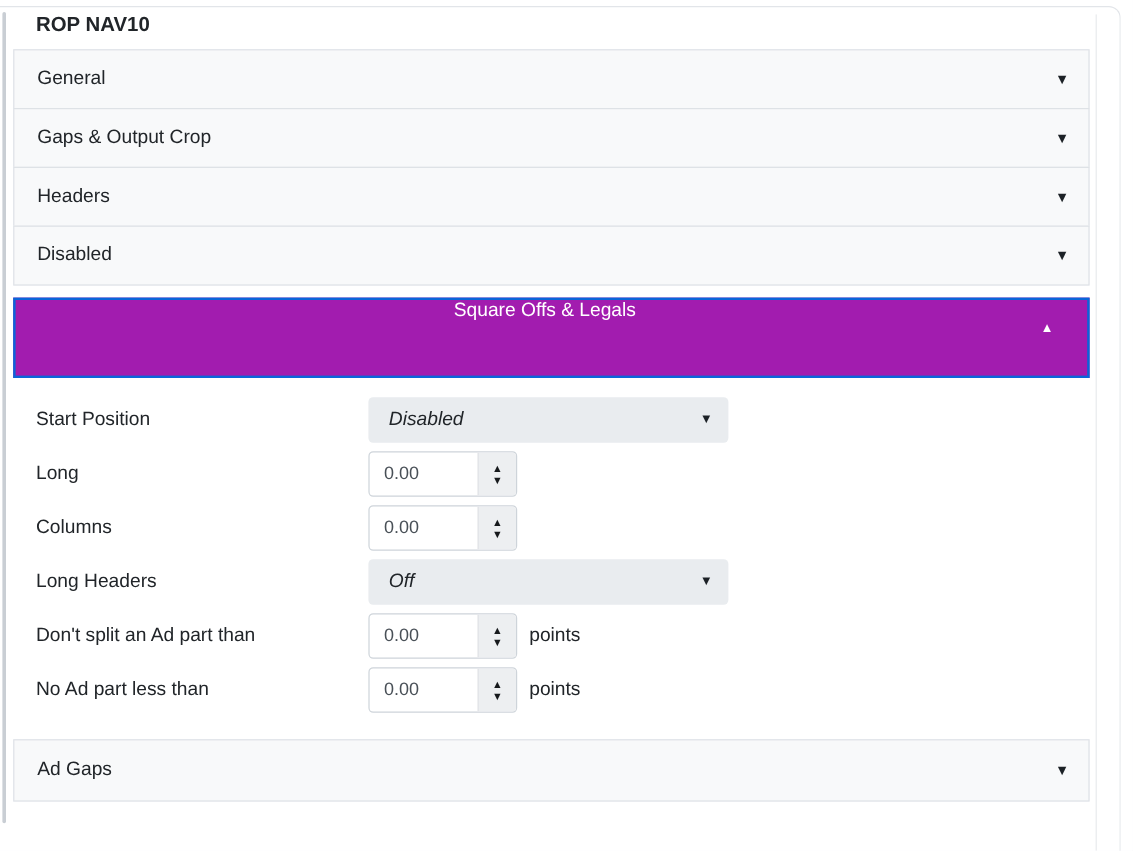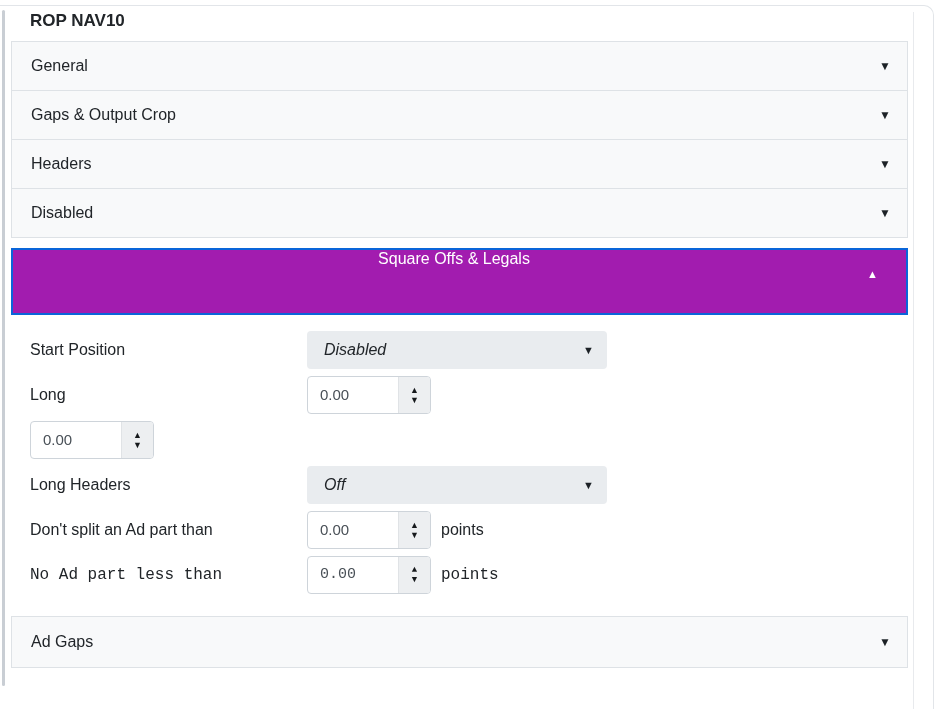--- a/index.html
+++ b/index.html
@@ -62,21 +62,21 @@
   }
   .acc-header.active .caret { color:#ffffff; font-size:11px; }
 
   .acc-body { background:#ffffff; padding:16px 0 22px 0; }
 
   .form-row {
     display:flex; align-items:center;
     height:38px; margin-bottom:7px;
     padding-left:19px;
   }
-  .form-row:last-child { margin-bottom:0;font-family:Liberation Mono, monospace; }
+  .form-row:last-child { margin-bottom:0; }
   .form-label {
     width:277px; flex:0 0 277px;
     font-size:16px; color:#212529;
   }
 
   .select-box {
     position:relative; width:300px; height:38px;
     background:#e9ecef; border-radius:4px;
     display:flex; align-items:center;
     padding:0 30px 0 17px;
@@ -171,20 +171,21 @@
             <div class="number-box">
               <span class="number-value">0.00</span>
               <div class="spinner">
                 <span class="spin-btn">▲</span>
                 <span class="spin-btn">▼</span>
               </div>
             </div>
           </div>
 
           <div class="form-row">
+            <span class="form-label">Columns</span>
             <div class="number-box">
               <span class="number-value">0.00</span>
               <div class="spinner">
                 <span class="spin-btn">▲</span>
                 <span class="spin-btn">▼</span>
               </div>
             </div>
           </div>
 
           <div class="form-row">

